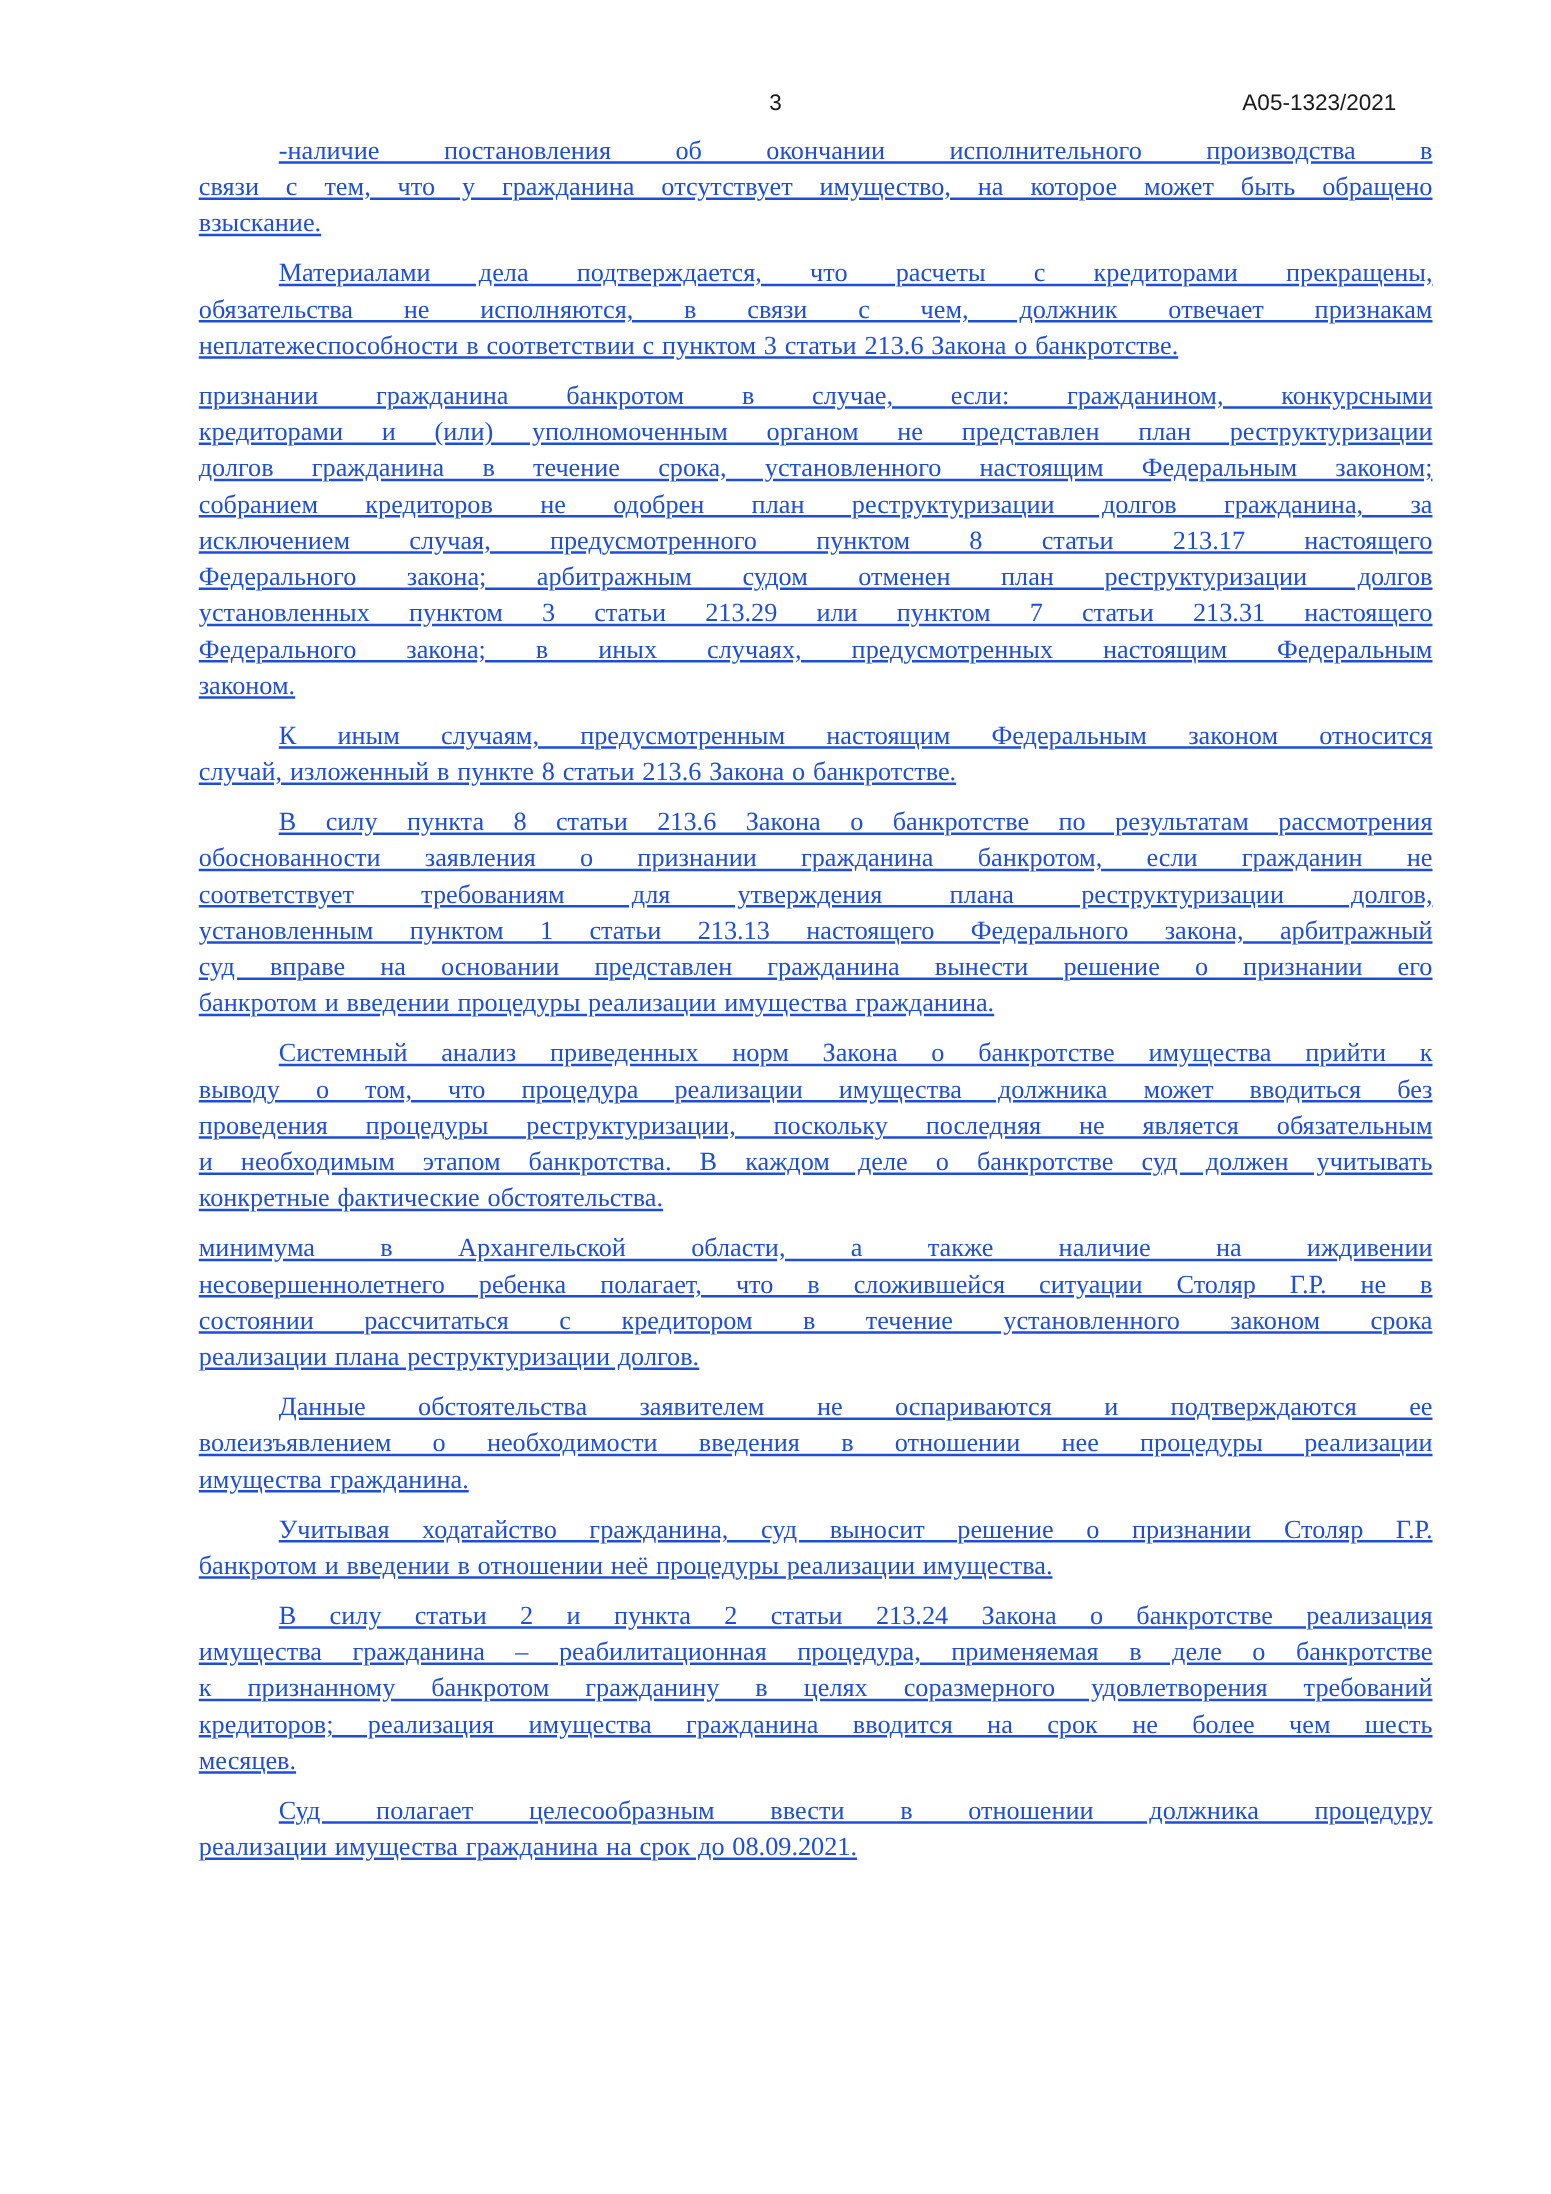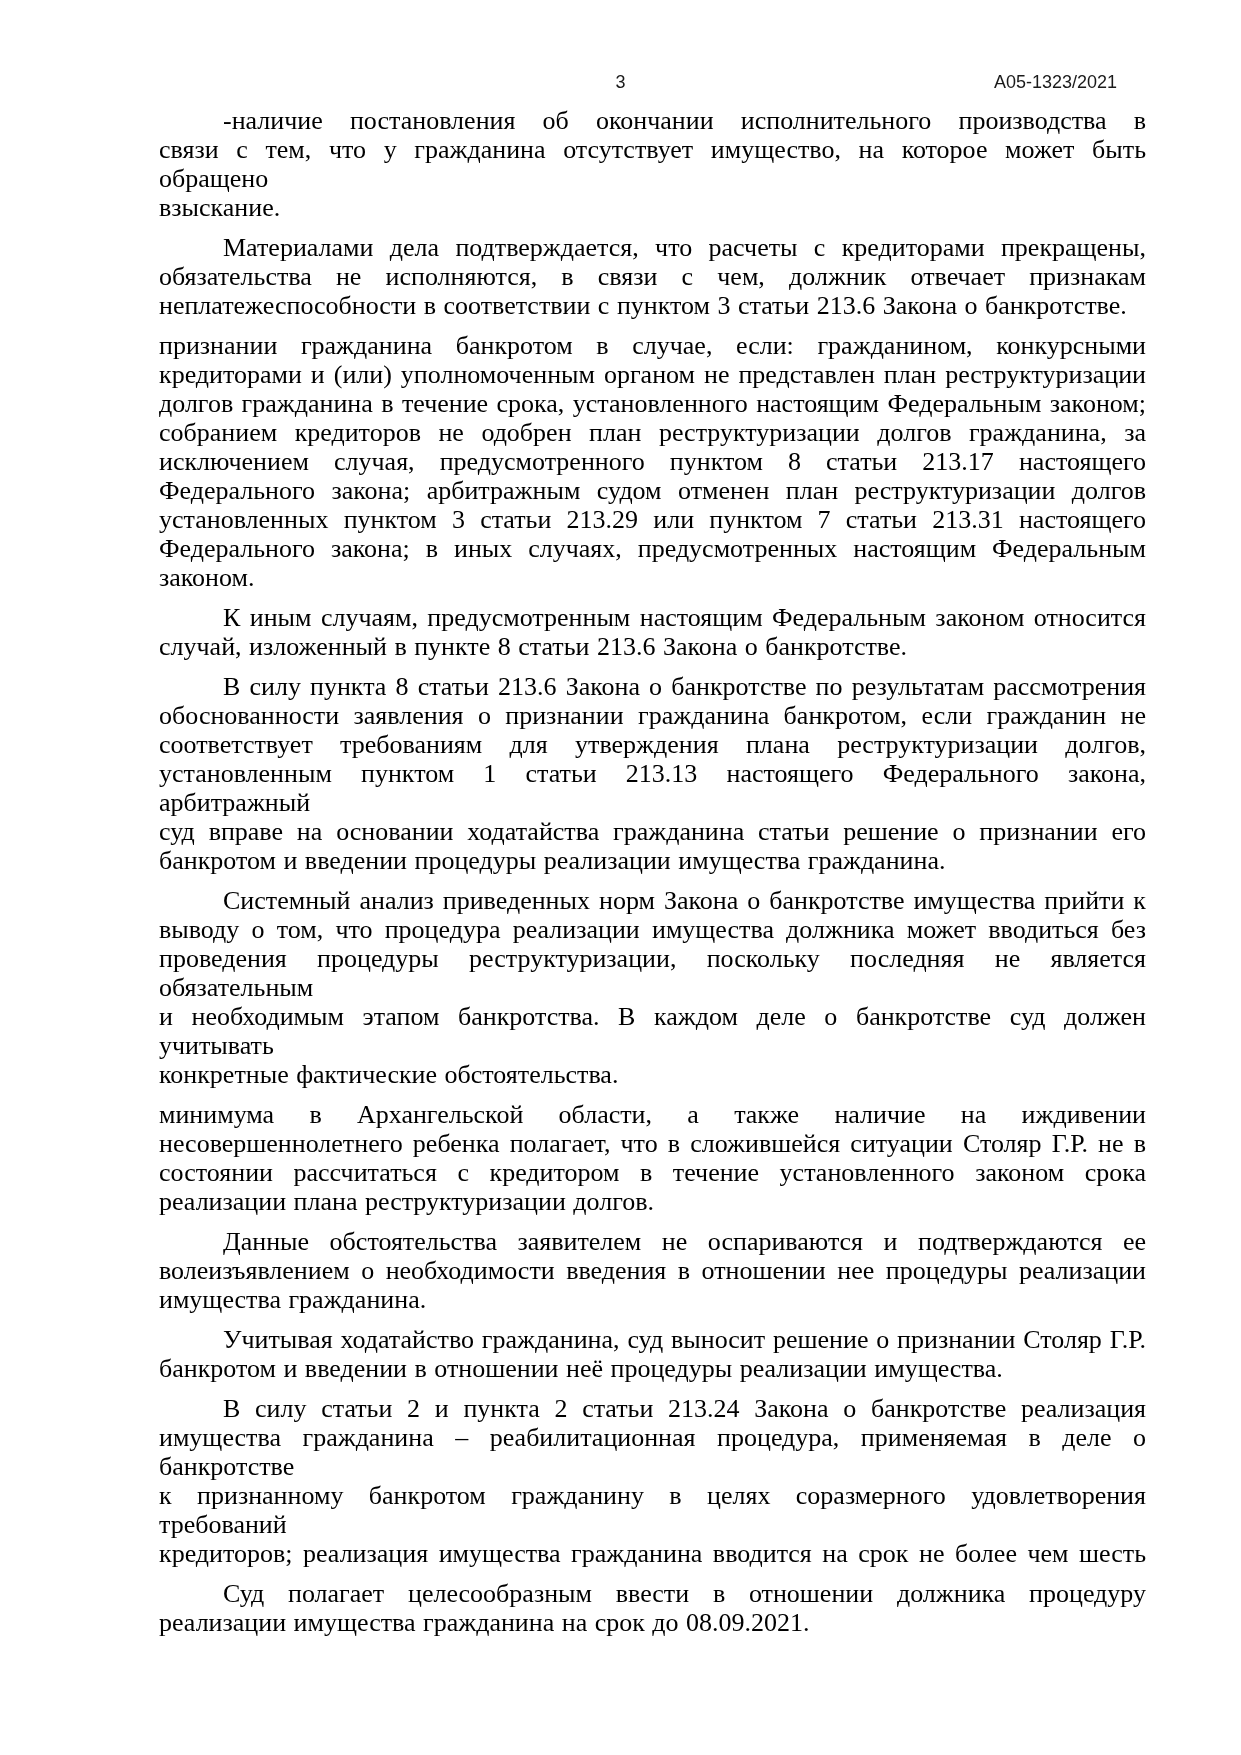--- a/index.html
+++ b/index.html
@@ -32,22 +32,23 @@
   .case-number {
     position: absolute;
     right: 124px;
     text-align: right;
   }
   .content {
     position: absolute;
     top: 106px;
     left: 159px;
     width: 987px;
-    font-size: 26px;
-    color: #000000;
+    font-size: 21px;
+    color: #1d4ed8;
+    text-decoration: underline;
   }
   .para { margin: 0 0 11px 0; }
   .line {
     line-height: 29px;
     text-align: justify;
     text-align-last: justify;
     word-spacing: 1px;
   }
   .line.first { text-indent: 64px; }
   .line.last  { text-align-last: left; }
@@ -84,21 +85,21 @@
       </div>
       <div class="para">
         <div class="line first">К иным случаям, предусмотренным настоящим Федеральным законом относится</div>
         <div class="line last">случай, изложенный в пункте 8 статьи 213.6 Закона о банкротстве.</div>
       </div>
       <div class="para">
         <div class="line first">В силу пункта 8 статьи 213.6 Закона о банкротстве по результатам рассмотрения</div>
         <div class="line">обоснованности заявления о признании гражданина банкротом, если гражданин не</div>
         <div class="line">соответствует требованиям для утверждения плана реструктуризации долгов,</div>
         <div class="line">установленным пунктом 1 статьи 213.13 настоящего Федерального закона, арбитражный</div>
-        <div class="line">суд вправе на основании ходатайства гражданина статьи решение о признании его</div>
+        <div class="line">суд вправе на основании представлен гражданина вынести решение о признании его</div>
         <div class="line last">банкротом и введении процедуры реализации имущества гражданина.</div>
       </div>
       <div class="para">
         <div class="line first">Системный анализ приведенных норм Закона о банкротстве имущества прийти к</div>
         <div class="line">выводу о том, что процедура реализации имущества должника может вводиться без</div>
         <div class="line">проведения процедуры реструктуризации, поскольку последняя не является обязательным</div>
         <div class="line">и необходимым этапом банкротства. В каждом деле о банкротстве суд должен учитывать</div>
         <div class="line last">конкретные фактические обстоятельства.</div>
       </div>
       <div class="para">
@@ -114,19 +115,20 @@
       </div>
       <div class="para">
         <div class="line first">Учитывая ходатайство гражданина, суд выносит решение о признании Столяр Г.Р.</div>
         <div class="line last">банкротом и введении в отношении неё процедуры реализации имущества.</div>
       </div>
       <div class="para">
         <div class="line first">В силу статьи 2 и пункта 2 статьи 213.24 Закона о банкротстве реализация</div>
         <div class="line">имущества гражданина – реабилитационная процедура, применяемая в деле о банкротстве</div>
         <div class="line">к признанному банкротом гражданину в целях соразмерного удовлетворения требований</div>
         <div class="line">кредиторов; реализация имущества гражданина вводится на срок не более чем шесть</div>
+        <div class="line last">месяцев.</div>
       </div>
       <div class="para">
         <div class="line first">Суд полагает целесообразным ввести в отношении должника процедуру</div>
         <div class="line last">реализации имущества гражданина на срок до 08.09.2021.</div>
       </div>
     </div>
 </div>
 
 </body></html>

